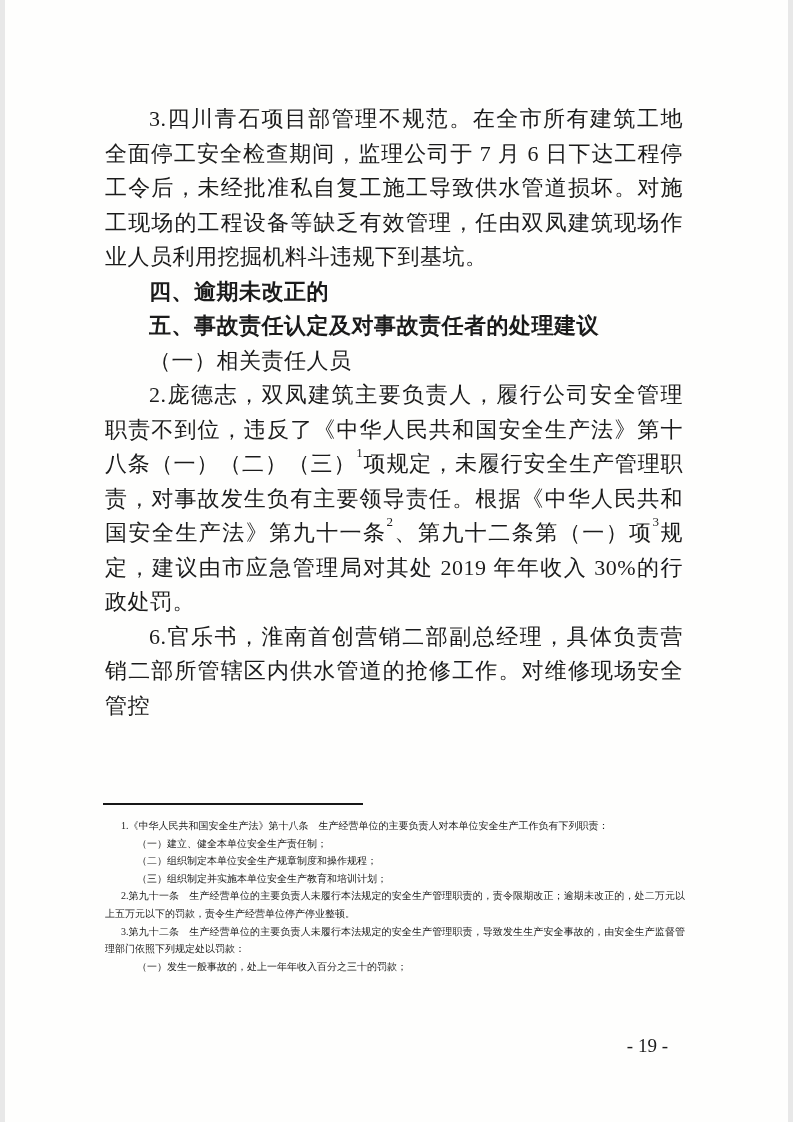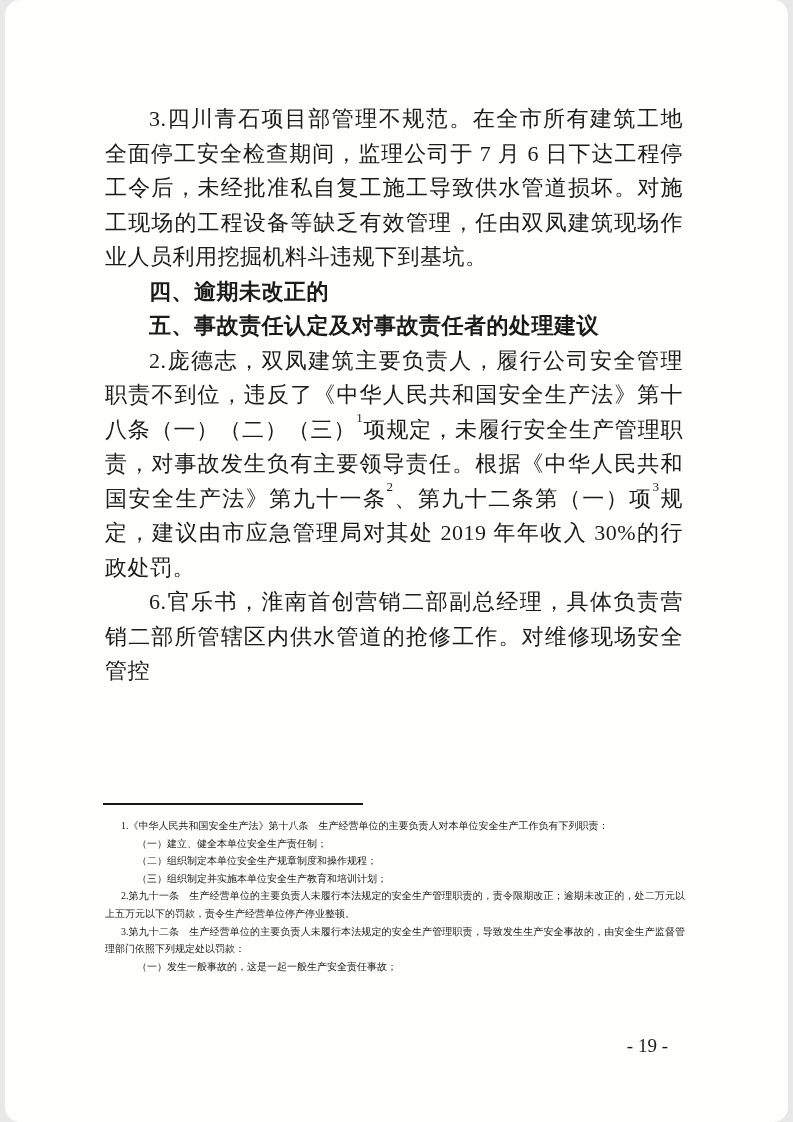--- a/index.html
+++ b/index.html
@@ -9,21 +9,20 @@
   }
   .page {
     position: relative;
     width: 783px;
     height: 1122px;
     margin: 0 auto;
     background: #fefefd;
     color: #1b1b1b;
     font-family: "Liberation Serif", "DejaVu Serif", serif;
     overflow: hidden;
-    border-radius: 15px;
   }
   .content {
     position: absolute;
     left: 100px;
     top: 102px;
     width: 578px;
   }
   .para {
     margin: 0;
     font-size: 22px;
@@ -88,34 +87,35 @@
 <div class="page">
 
   <div class="content">
     <p class="para indent">3.四川青石项目部管理不规范。在全市所有建筑工地全面停工安全检查期间，监理公司于 7 月 6 日下达工程停工令后，未经批准私自复工施工导致供水管道损坏。对施工现场的工程设备等缺乏有效管理，任由双凤建筑现场作业人员利用挖掘机料斗违规下到基坑。</p>
 
     <p class="heading">四、逾期未改正的</p>
 
 
     <p class="heading">五、事故责任认定及对事故责任者的处理建议</p>
 
+    <p class="para indent sub-heading">（一）相关责任人员</p>
 
 
     <p class="para indent"><span>2.庞德志，双凤建筑主要负责人，履行公司安全管理职责不到位，违反了《中华人民共和国安全生产法》第十八条（一）（二）（三）</span><sup class="fn-ref">1</sup><span>项规定，未履行安全生产管理职责，对事故发生负有主要领导责任。根据《中华人民共和国安全生产法》第九十一条</span><sup class="fn-ref">2</sup><span>、第九十二条第（一）项</span><sup class="fn-ref">3</sup><span>规定，建议由市应急管理局对其处 2019 年年收入 30%的行政处罚。</span></p>
 
     <p class="para indent">6.官乐书，淮南首创营销二部副总经理，具体负责营销二部所管辖区内供水管道的抢修工作。对维修现场安全管控</p>
   </div>
 
   <div class="footnote-sep"></div>
 
   <div class="footnotes">
     <p class="fn">1.《中华人民共和国安全生产法》第十八条　生产经营单位的主要负责人对本单位安全生产工作负有下列职责：</p>
     <p class="fn item">（一）建立、健全本单位安全生产责任制；</p>
     <p class="fn item">（二）组织制定本单位安全生产规章制度和操作规程；</p>
     <p class="fn item">（三）组织制定并实施本单位安全生产教育和培训计划；</p>
     <p class="fn">2.第九十一条　生产经营单位的主要负责人未履行本法规定的安全生产管理职责的，责令限期改正；逾期未改正的，处二万元以上五万元以下的罚款，责令生产经营单位停产停业整顿。</p>
     <p class="fn">3.第九十二条　生产经营单位的主要负责人未履行本法规定的安全生产管理职责，导致发生生产安全事故的，由安全生产监督管理部门依照下列规定处以罚款：</p>
-    <p class="fn item">（一）发生一般事故的，这是一起一般生产安全责任事故；</p>
+    <p class="fn item">（一）发生一般事故的，处上一年年收入百分之三十的罚款；</p>
   </div>
 
   <div class="page-number">- 19 -</div>
 
 </div>
 
 </body></html>

